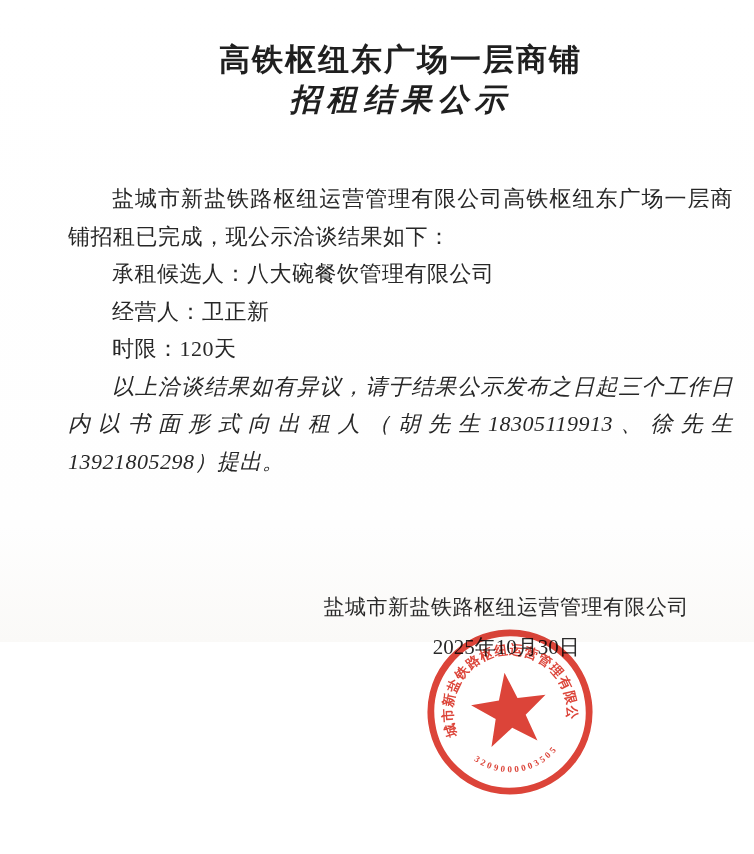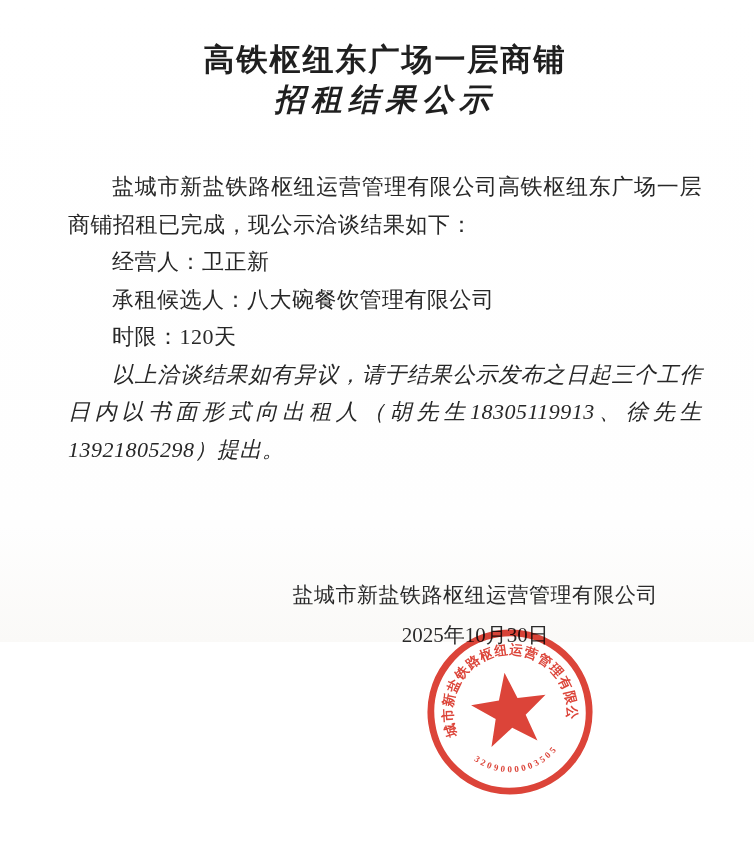--- a/index.html
+++ b/index.html
@@ -6,40 +6,40 @@
   html, body { background: #ffffff; }
   body {
     width: 754px; height: 854px;
     font-family: "Liberation Serif", "DejaVu Serif", serif;
     color: #272727;
     overflow: hidden;
   }
   .page {
     position: relative;
     width: 754px; height: 642px;
-    padding: 40px 52px 0 68px;
+    padding: 40px 21px 0 68px;
     background: linear-gradient(180deg, #ffffff 0%, #fefefe 82%, #faf9f7 100%);
   }
   .title {
     text-align: center;
     font-size: 31px;
     font-weight: bold;
     line-height: 40px;
     color: #1f1f1f;
   }
   .title .t1 { display: block; letter-spacing: 2px; }
   .title .t2 { display: block; letter-spacing: 6px; font-style: italic; }
   .para {
     font-size: 22px;
     line-height: 37.5px;
     letter-spacing: 0.5px;
     text-align: justify;
     text-justify: inter-character;
   }
-  .intro { margin-top: 48px; text-indent: 2em; }
+  .intro { margin-top: 60px; text-indent: 2em; }
   .items { padding-left: 44px; }
   .item-row { font-size: 22px; line-height: 37.5px; letter-spacing: 0.5px; }
   .closing { text-indent: 2em; font-style: italic; }
   .sig-wrap {
     margin-top: 112px;
     text-align: right;
     padding-right: 44px;
   }
   .sig-block { display: inline-block; text-align: center; }
   .sig-company {
@@ -77,22 +77,22 @@
 <div class="page">
 
   <h1 class="title">
     <span class="t1">高铁枢纽东广场一层商铺</span>
     <span class="t2">招租结果公示</span>
   </h1>
 
   <p class="para intro">盐城市新盐铁路枢纽运营管理有限公司高铁枢纽东广场一层商铺招租已完成，现公示洽谈结果如下：</p>
 
   <div class="items">
+    <div class="item-row"><span>承租候选人：</span><span>八大碗餐饮管理有限公司</span></div>
     <div class="item-row"><span>经营人：</span><span>卫正新</span></div>
-    <div class="item-row"><span>承租候选人：</span><span>八大碗餐饮管理有限公司</span></div>
     <div class="item-row"><span>时限：</span><span>120天</span></div>
   </div>
 
   <p class="para closing">以上洽谈结果如有异议，请于结果公示发布之日起三个工作日内以书面形式向出租人（胡先生18305119913、徐先生13921805298）提出。</p>
 
   <div class="sig-wrap">
     <div class="sig-block">
       <div class="sig-company">盐城市新盐铁路枢纽运营管理有限公司</div>
       <div class="sig-date">2025年10月30日</div>
     </div>

